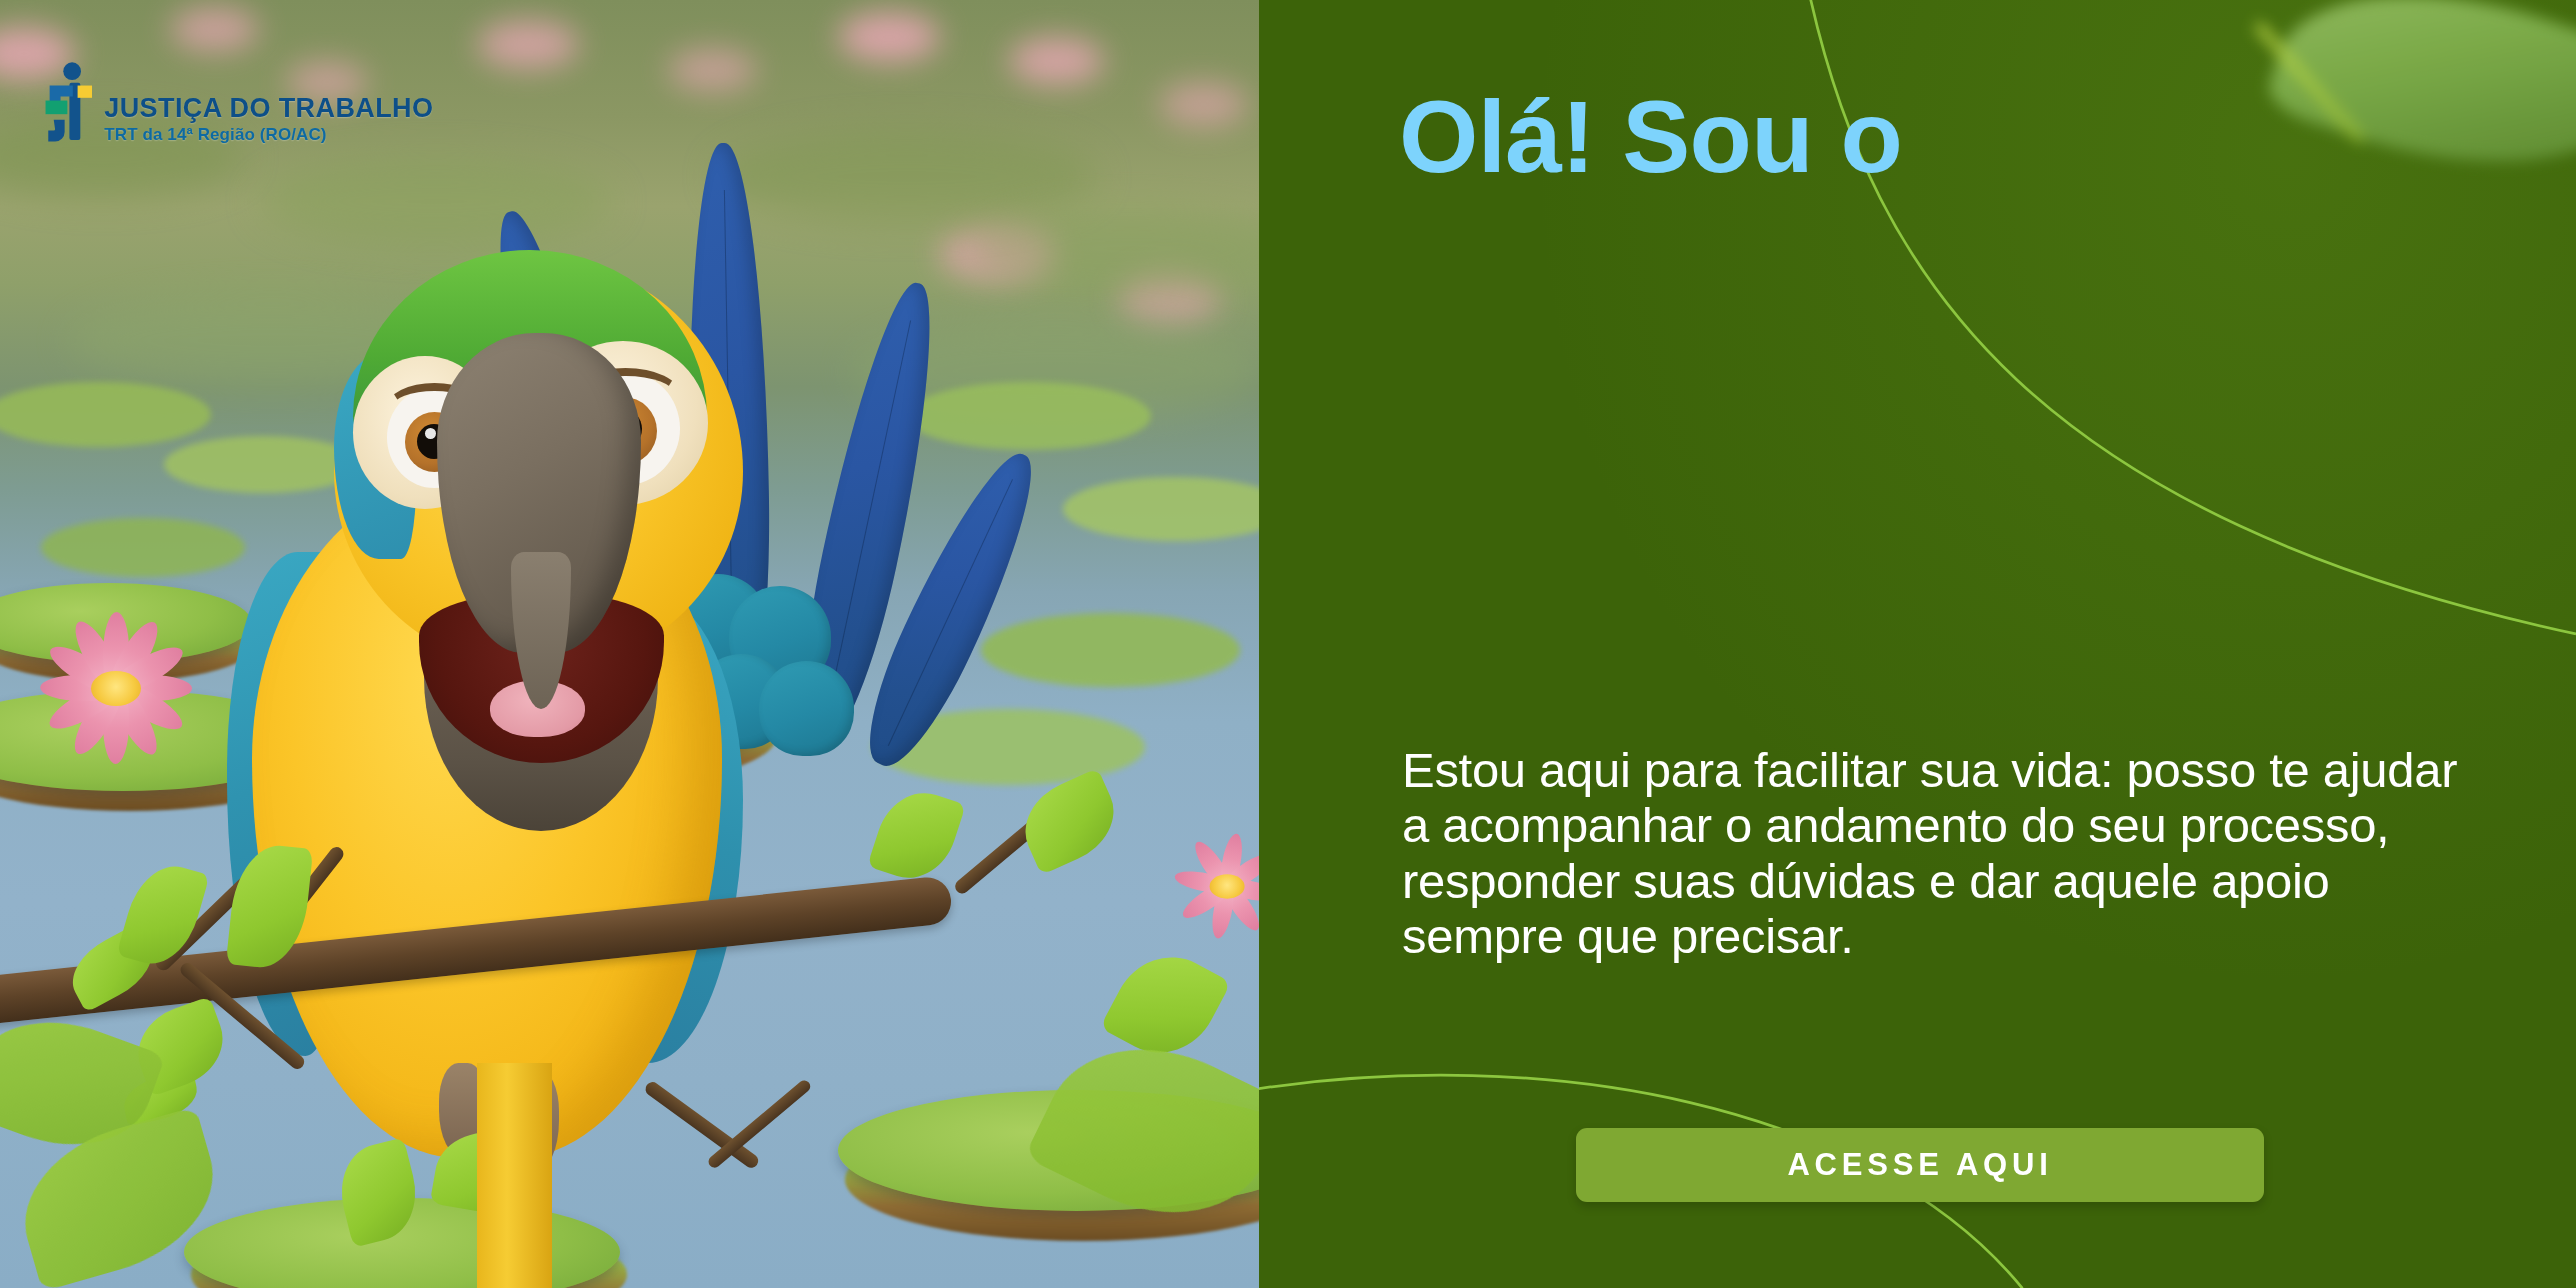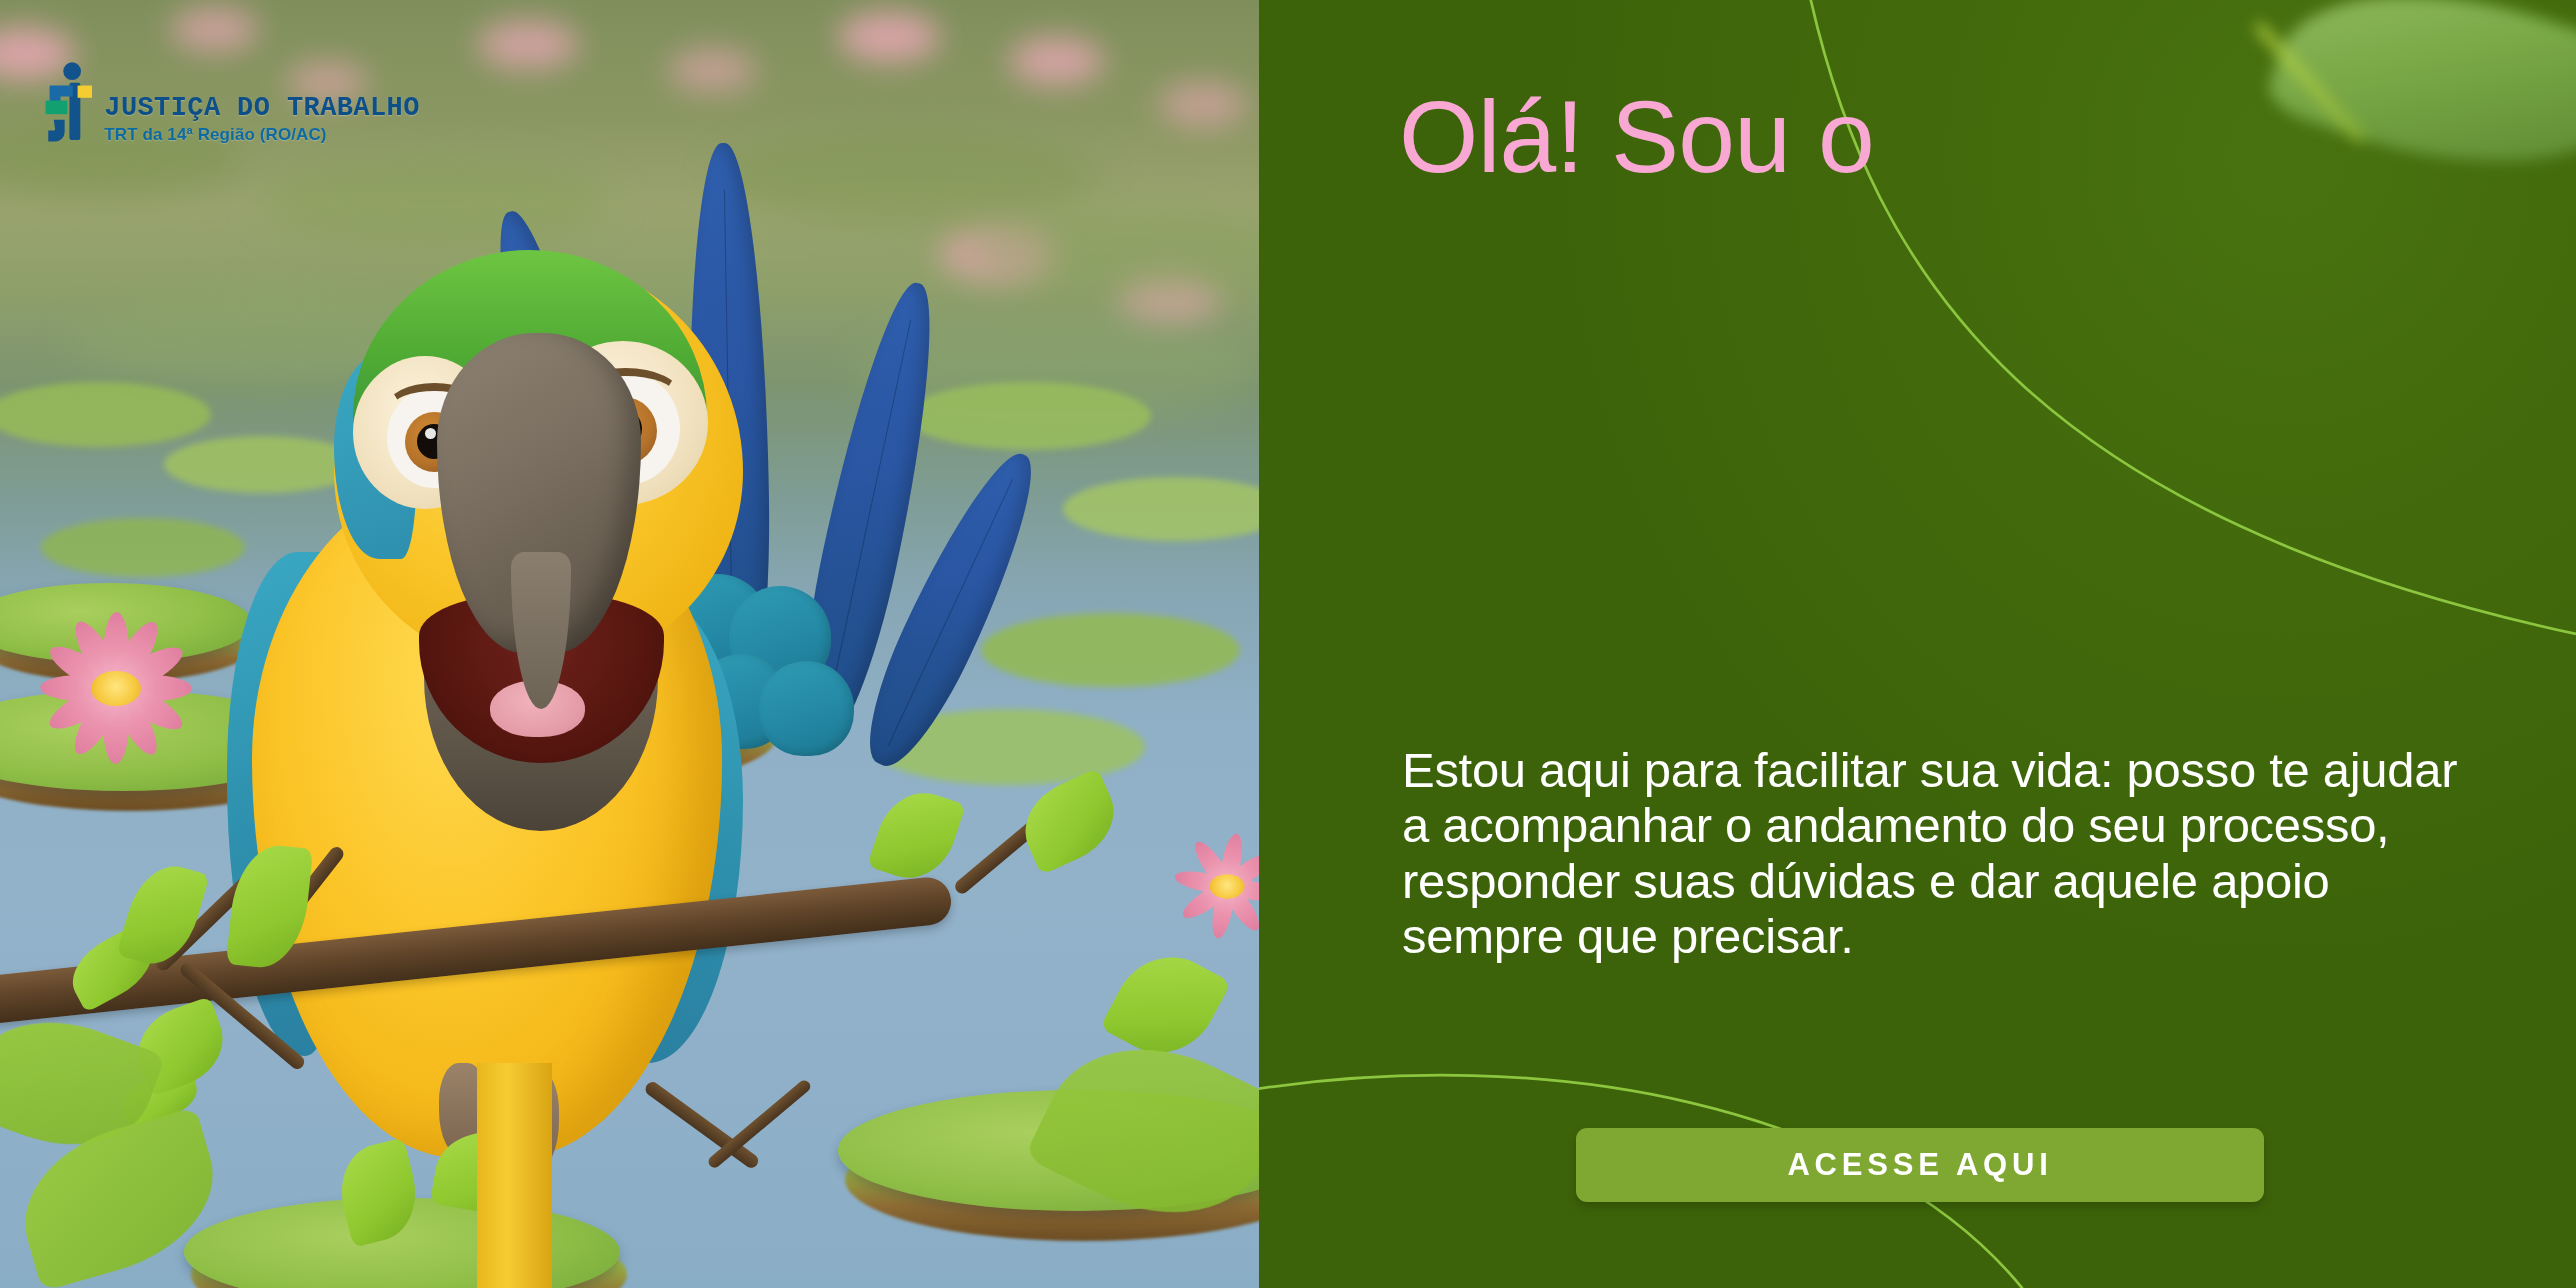--- a/index.html
+++ b/index.html
@@ -215,21 +215,21 @@
     background:linear-gradient(150deg,#9ccd3f 0%,#7fb52c 100%);
     filter:blur(0.7px);
   }
 
   
   .logo{position:absolute;left:40px;top:61px;display:flex;align-items:center;gap:12.3px;z-index:40;}
   .logo-mark{position:relative;width:52px;height:90px;flex:0 0 auto;}
   .logo-text{display:flex;flex-direction:column;line-height:1;}
   .logo-title{
     color:#0d4f88;font-weight:700;font-size:27px;letter-spacing:0.4px;
-    font-family:Liberation Mono, monospace;white-space:nowrap;
+    font-family:Liberation Sans, sans-serif;white-space:nowrap;
     text-shadow:0 0.7px 1.4px rgba(255,255,255,.25);
     margin-top:26px;
   }
   .logo-sub{
     color:#0d6aa3;font-weight:700;font-size:17px;margin-top:4.8px;letter-spacing:0.1px;
     white-space:nowrap;text-shadow:0 0.7px 1.4px rgba(255,255,255,.25);
   }
 
   
   .panel{
@@ -253,21 +253,21 @@
     position:absolute;left:20.4px;top:170px;width:157px;height:7.5px;
     border-radius:5.5px;transform:rotate(30deg);
     background:linear-gradient(90deg,#c7e04a 0%,#9cc238 100%);
   }
   .swoosh{position:absolute;inset:0;pointer-events:none;}
 
   .content{position:absolute;left:0;top:0;width:100%;height:100%;z-index:10;}
 
   .kicker{
     position:absolute;left:140px;top:86px;
-    color:#f9a8d4;font-size:102px;line-height:1.0;font-weight:400;
+    color:#7dd3fc;font-size:102px;line-height:1.0;font-weight:700;
     letter-spacing:-0.7px;white-space:nowrap;
   }
   .title{
     position:absolute;left:136px;top:211px;
     color:#ffffff;font-size:147px;line-height:1.0;font-weight:700;
     letter-spacing:-2px;white-space:nowrap;
   }
   .subtitle{
     position:absolute;left:143px;top:497px;
     color:#ffffff;font-size:48px;line-height:1.1;font-weight:400;

